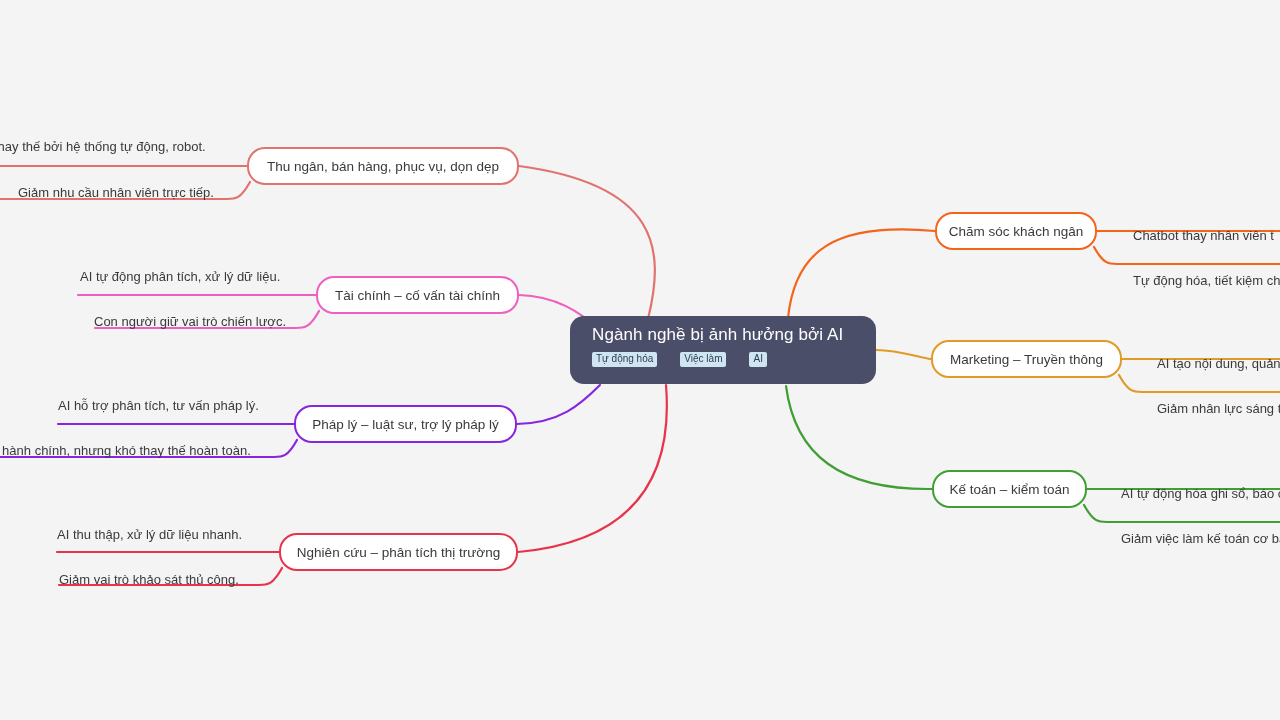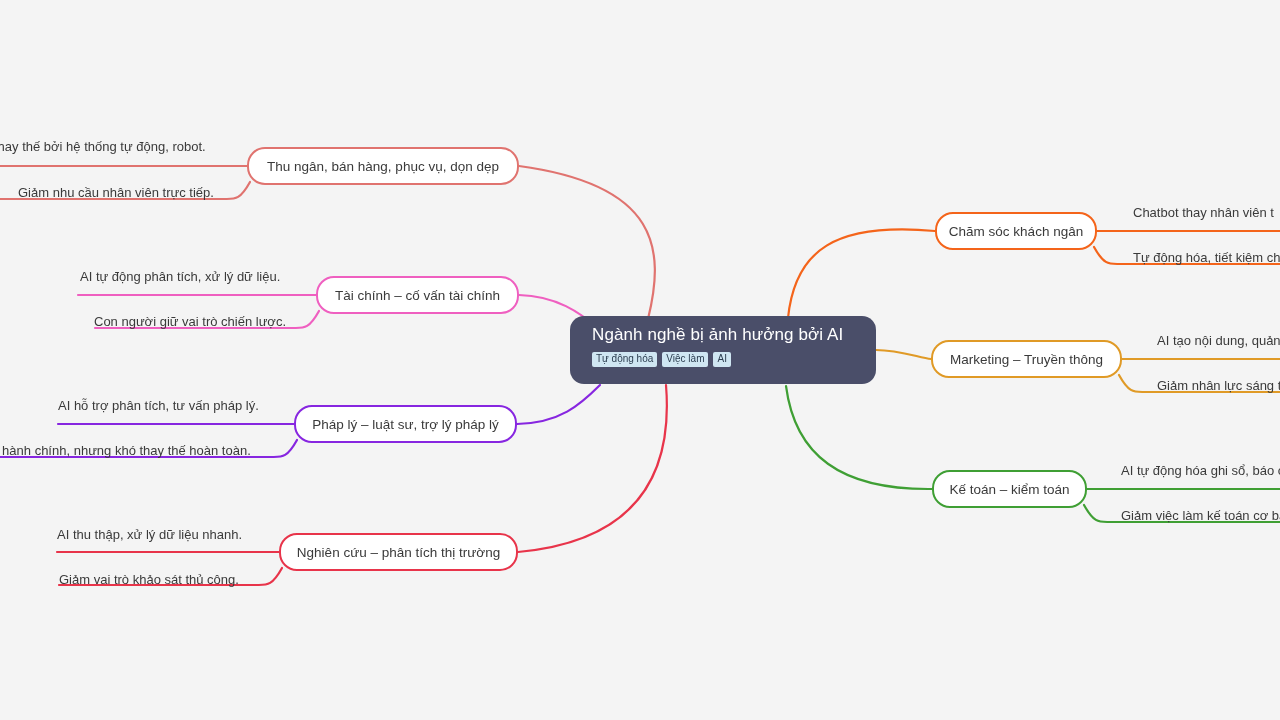--- a/index.html
+++ b/index.html
@@ -44,21 +44,21 @@
   .center-title {
     color: #ffffff;
     font-size: 17px;
     line-height: 20px;
     white-space: nowrap;
     letter-spacing: .1px;
   }
   .center-tags {
     margin-top: 7px;
     display: flex;
-    gap: 5px;
+    gap: 23px;
   }
   .tag {
     background: #cfe6f2;
     color: #2c3e50;
     font-size: 10px;
     line-height: 12px;
     padding: 1px 4px 2px 4px;
     border-radius: 2px;
     white-space: nowrap;
   }
@@ -82,21 +82,21 @@
   }
 
   
   .leaf {
     position: absolute;
     font-size: 13px;
     color: #3a3a3a;
     white-space: nowrap;
     z-index: 3;
   }
-  .leaf.right { text-align: left; }
+  .leaf.right { text-align: left; margin-top: 23px; }
   .leaf.left  { text-align: right; }
 </style>
 </head>
 <body>
 
 <div id="canvas">
 
   <svg class="edges" viewBox="0 0 1280 720" xmlns="http://www.w3.org/2000/svg">
     <g fill="none" stroke-width="2.2" stroke-linecap="round">
 

